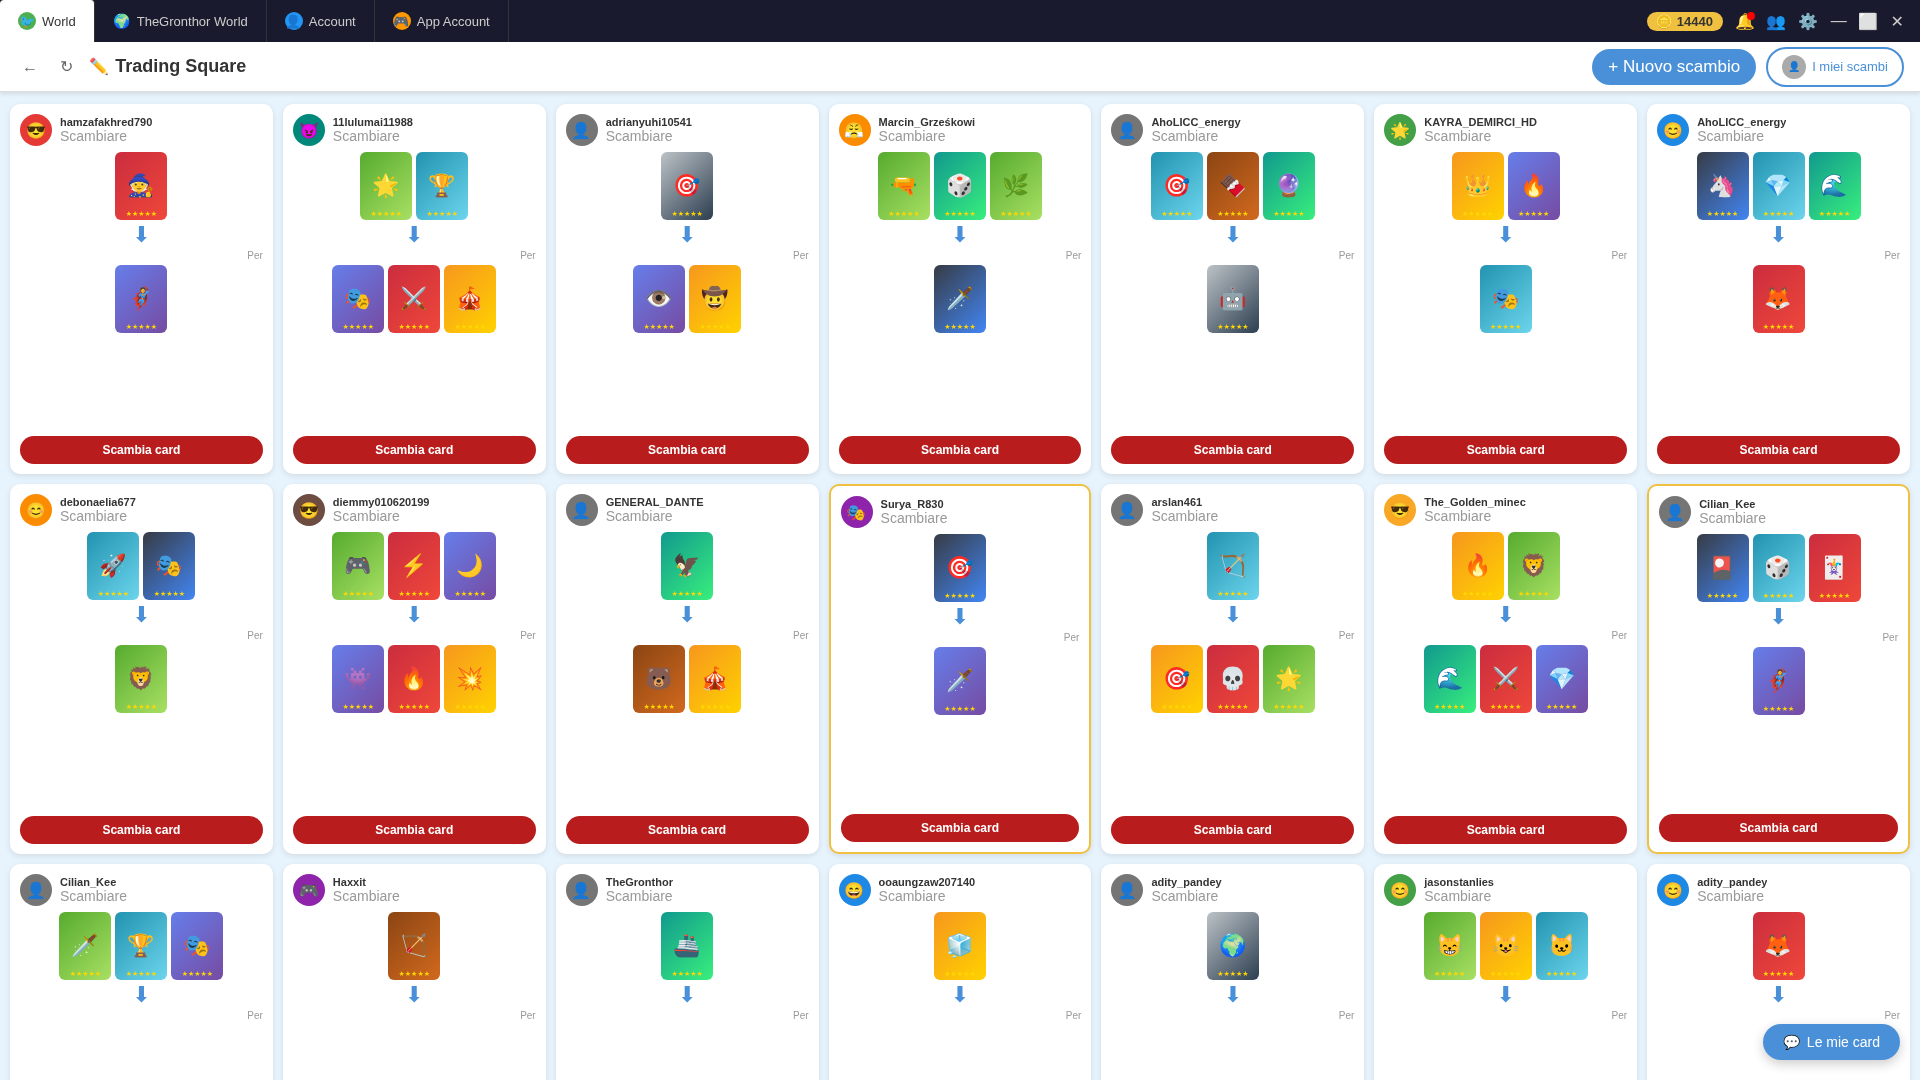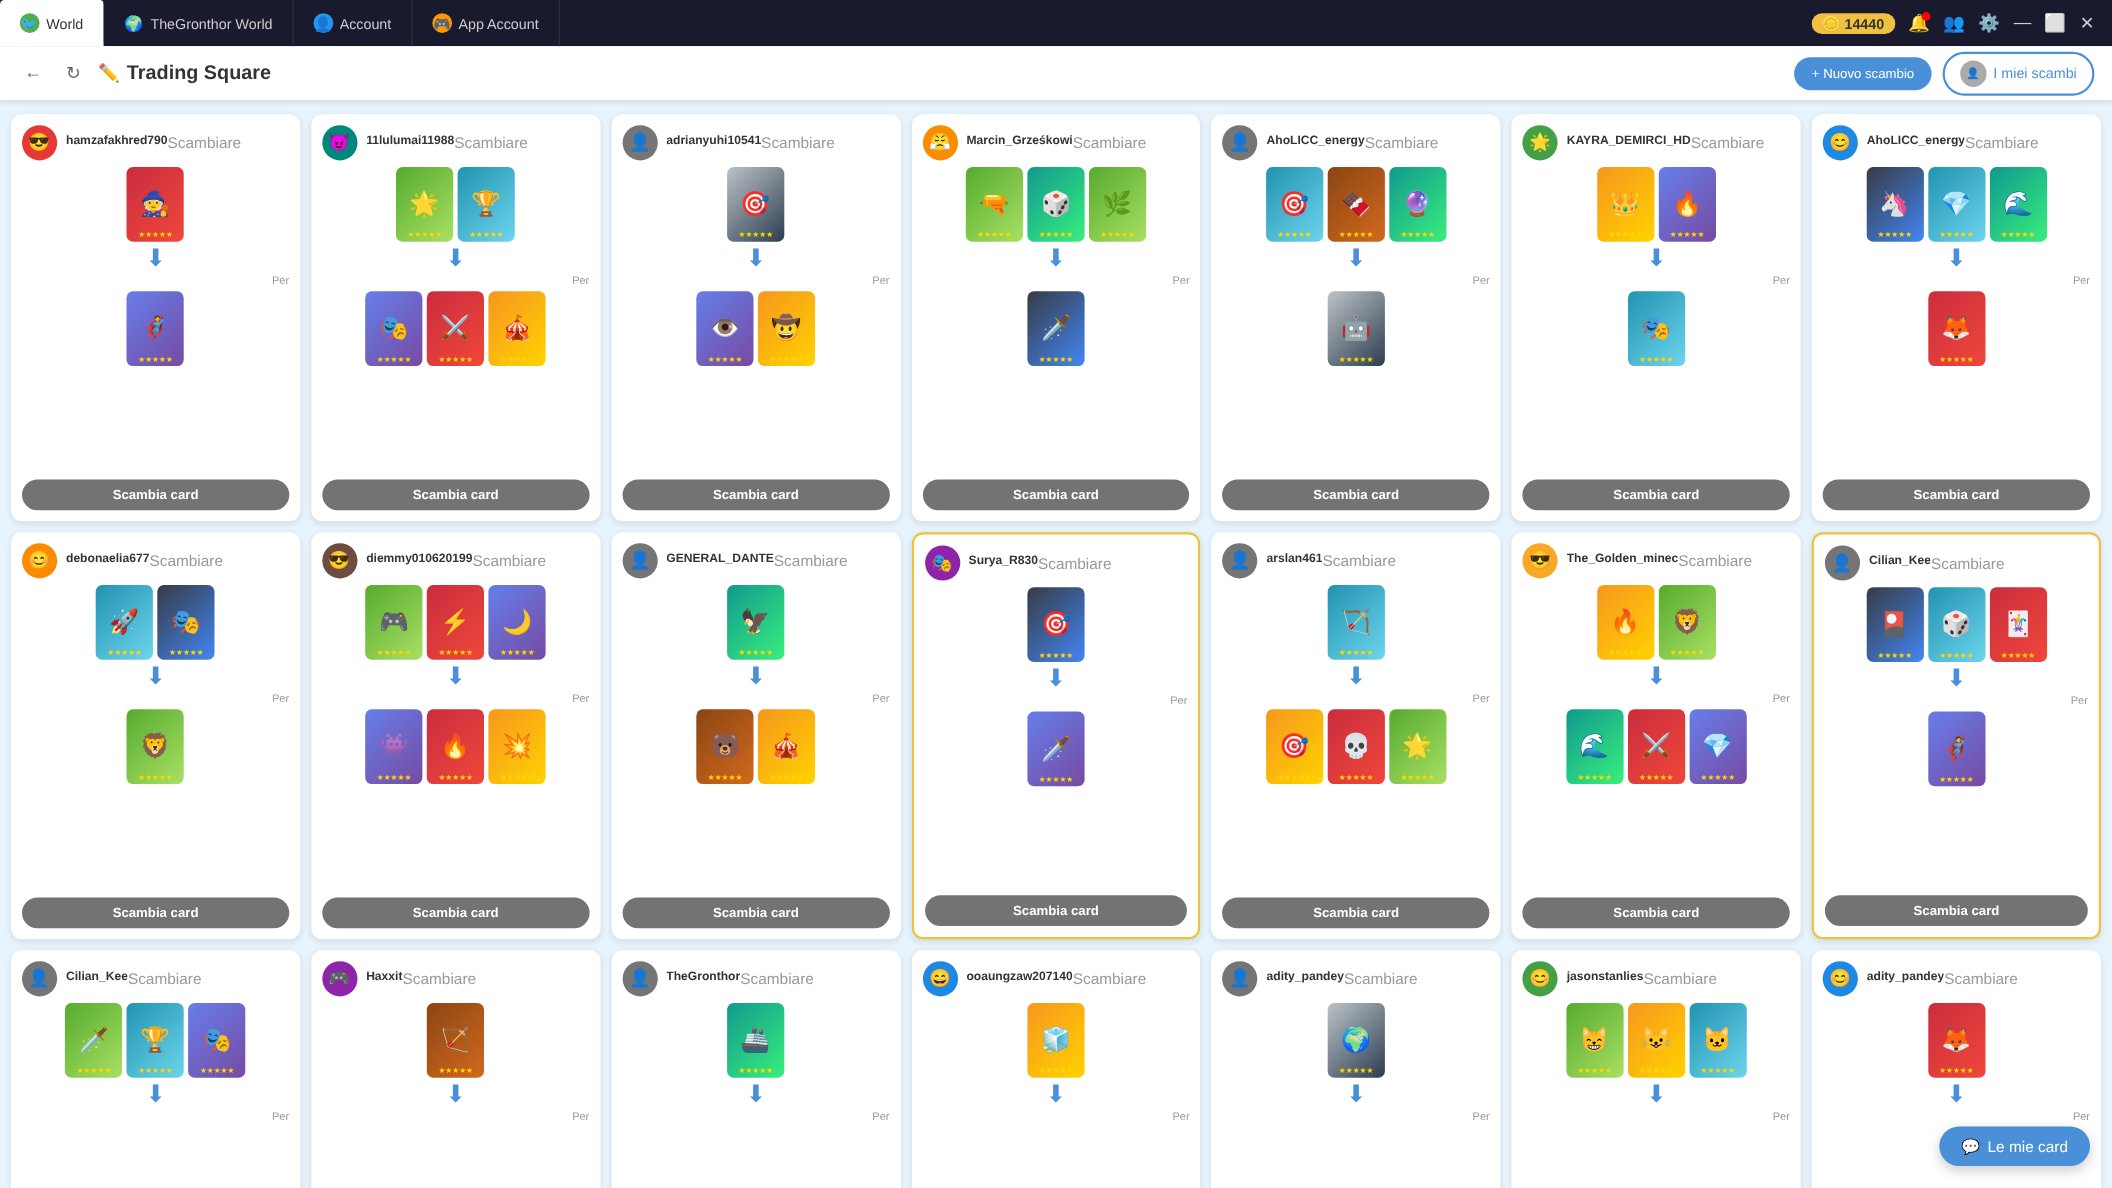--- a/index.html
+++ b/index.html
@@ -32,21 +32,21 @@
       display: flex; align-items: center; height: 50px;
       background: #fff; padding: 0 16px; gap: 10px;
       border-bottom: 1px solid #ddd; box-shadow: 0 2px 4px rgba(0,0,0,0.1);
     }
     .toolbar-nav-btn { background: none; border: none; cursor: pointer; font-size: 16px; color: #666; padding: 4px 6px; }
     .page-title { font-size: 18px; font-weight: 600; color: #333; display: flex; align-items: center; gap: 6px; }
     .page-title-icon { color: #4a90d9; font-size: 16px; }
     .toolbar-right { margin-left: auto; display: flex; align-items: center; gap: 10px; }
     .btn-nuovo {
       background: #4a90d9; color: #fff; border: none; border-radius: 20px;
-      padding: 8px 16px; font-size: 12px; cursor: pointer; display: flex; align-items: center; gap: 4px;
+      padding: 8px 16px; font-size: 17px; cursor: pointer; display: flex; align-items: center; gap: 4px;
     }
     .btn-miei {
       background: #fff; color: #4a90d9; border: 2px solid #4a90d9; border-radius: 20px;
       padding: 6px 14px; font-size: 13px; cursor: pointer; display: flex; align-items: center; gap: 6px;
     }
     .avatar-sm { width: 24px; height: 24px; border-radius: 50%; background: #aaa; display: flex; align-items: center; justify-content: center; font-size: 10px; color: #fff; }
 
     
     .cards-container {
       padding: 12px 10px; display: grid;
@@ -56,21 +56,21 @@
 
     .trade-card {
       background: #fff; border-radius: 10px; padding: 10px;
       box-shadow: 0 2px 6px rgba(0,0,0,0.1); display: flex; flex-direction: column;
       gap: 6px; position: relative; min-height: 370px;
     }
     .trade-card.yellow-border { border: 2px solid #f0c040; }
 
     .card-header { display: flex; align-items: center; gap: 8px; }
     .user-avatar { width: 32px; height: 32px; border-radius: 50%; background: #999; flex-shrink: 0; display: flex; align-items: center; justify-content: center; overflow: hidden; }
-    .user-info { display: flex; flex-direction: row; }
+    .user-info { display: flex; flex-direction: column; }
     .username { font-size: 11px; font-weight: 600; color: #333; white-space: nowrap; overflow: hidden; text-overflow: ellipsis; max-width: 120px; }
     .scambia-label { font-size: 14px; color: #999; }
 
     .items-section { display: flex; flex-direction: column; align-items: center; gap: 4px; flex: 1; }
     .items-row { display: flex; gap: 4px; justify-content: center; flex-wrap: wrap; }
     .game-card { width: 52px; height: 68px; border-radius: 6px; overflow: hidden; position: relative; background: linear-gradient(135deg, #667eea, #764ba2); flex-shrink: 0; }
     .game-card.green-bg { background: linear-gradient(135deg, #56ab2f, #a8e063); }
     .game-card.blue-bg { background: linear-gradient(135deg, #2193b0, #6dd5ed); }
     .game-card.red-bg { background: linear-gradient(135deg, #cb2d3e, #ef473a); }
     .game-card.orange-bg { background: linear-gradient(135deg, #f7971e, #ffd200); }
@@ -79,21 +79,21 @@
     .game-card.gray-bg { background: linear-gradient(135deg, #bdc3c7, #2c3e50); }
     .game-card.brown-bg { background: linear-gradient(135deg, #8B4513, #D2691E); }
 
     .card-inner-img { width: 100%; height: 100%; display: flex; align-items: center; justify-content: center; font-size: 22px; }
     .card-stars { position: absolute; bottom: 2px; left: 0; right: 0; text-align: center; font-size: 7px; color: #FFD700; }
 
     .arrow-down { text-align: center; font-size: 22px; color: #4a90d9; line-height: 1; }
     .per-label { font-size: 10px; color: #999; text-align: right; width: 100%; padding-left: 2px; }
 
     .scambia-btn {
-      background: #737373; color: #fff; border: none; border-radius: 20px;
+      background: #b91c1c; color: #fff; border: none; border-radius: 20px;
       padding: 7px 0; font-size: 12px; font-weight: 600; cursor: pointer;
       width: 100%; margin-top: auto;
     }
 
     
     .av-red { background: #e53935; }
     .av-teal { background: #00897b; }
     .av-blue { background: #1e88e5; }
     .av-gray { background: #757575; }
     .av-green { background: #43a047; }

